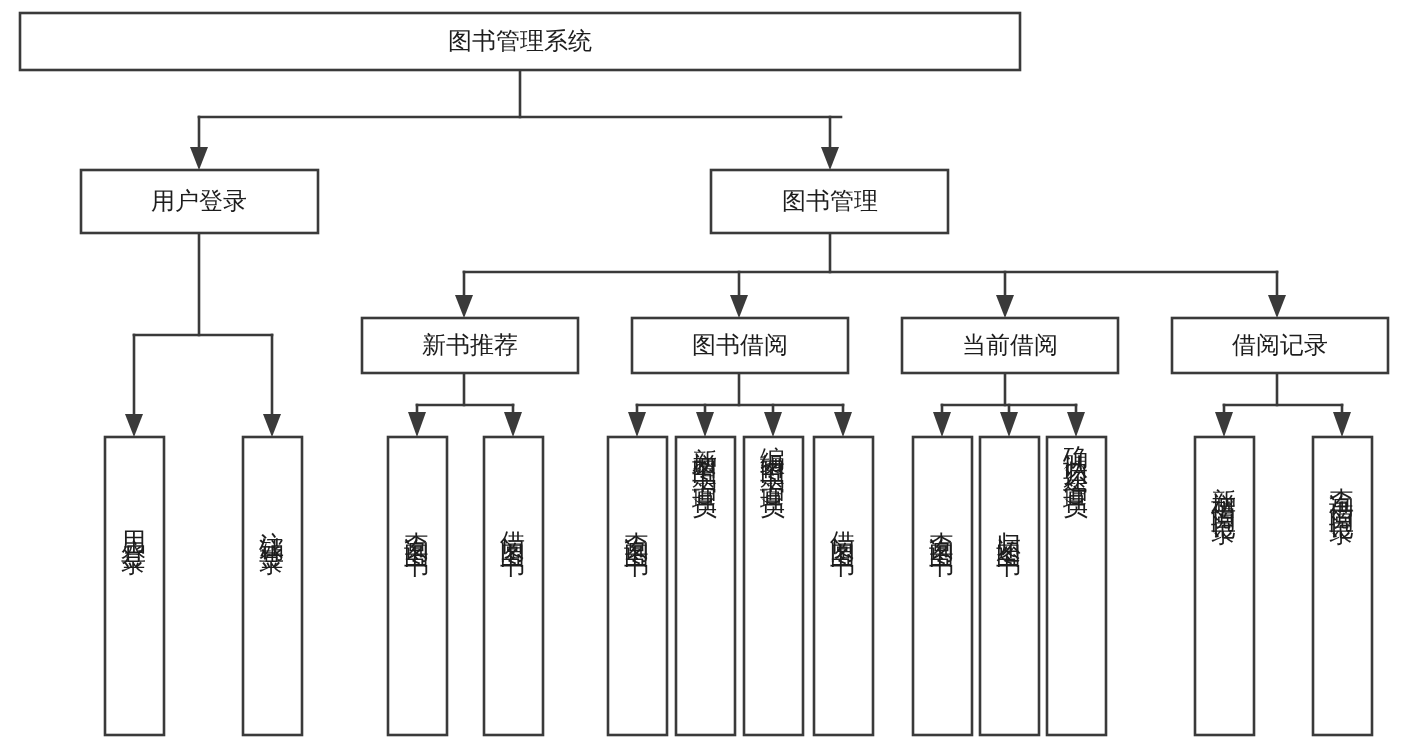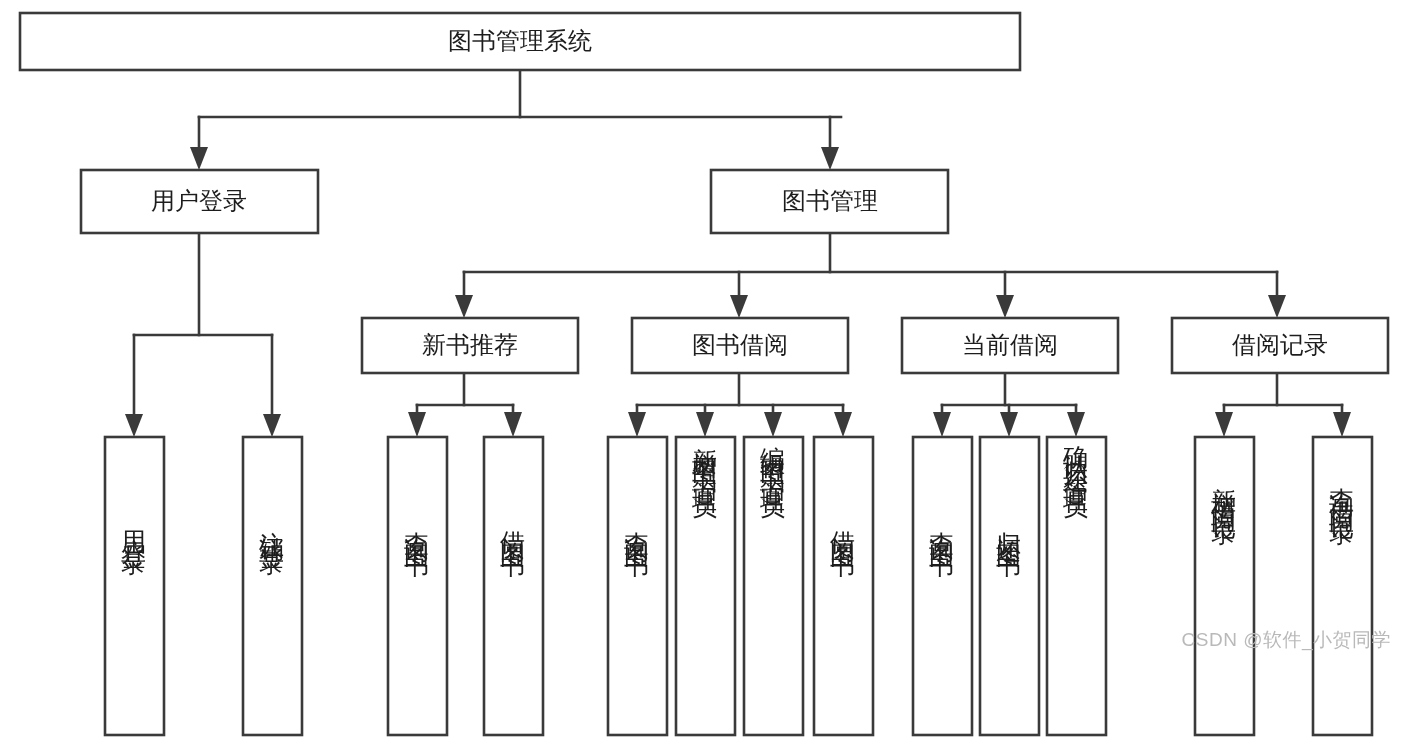--- a/index.html
+++ b/index.html
@@ -230,15 +230,14 @@
       <text class="node-label-v" x="1224" y="488" writing-mode="tb" glyph-orientation-vertical="0" letter-spacing="7">新增借阅记录</text>
     </g>
 
     <g>
       <rect class="node-box" x="1313" y="437" width="59" height="298"></rect>
       <text class="node-label-v" x="1342" y="488" writing-mode="tb" glyph-orientation-vertical="0" letter-spacing="7">查询借阅记录</text>
     </g>
 
   </svg>
 
-  <div class="watermark">CSDN @软件_小贺同学</div>
 
 </div>
 
 </body></html>

